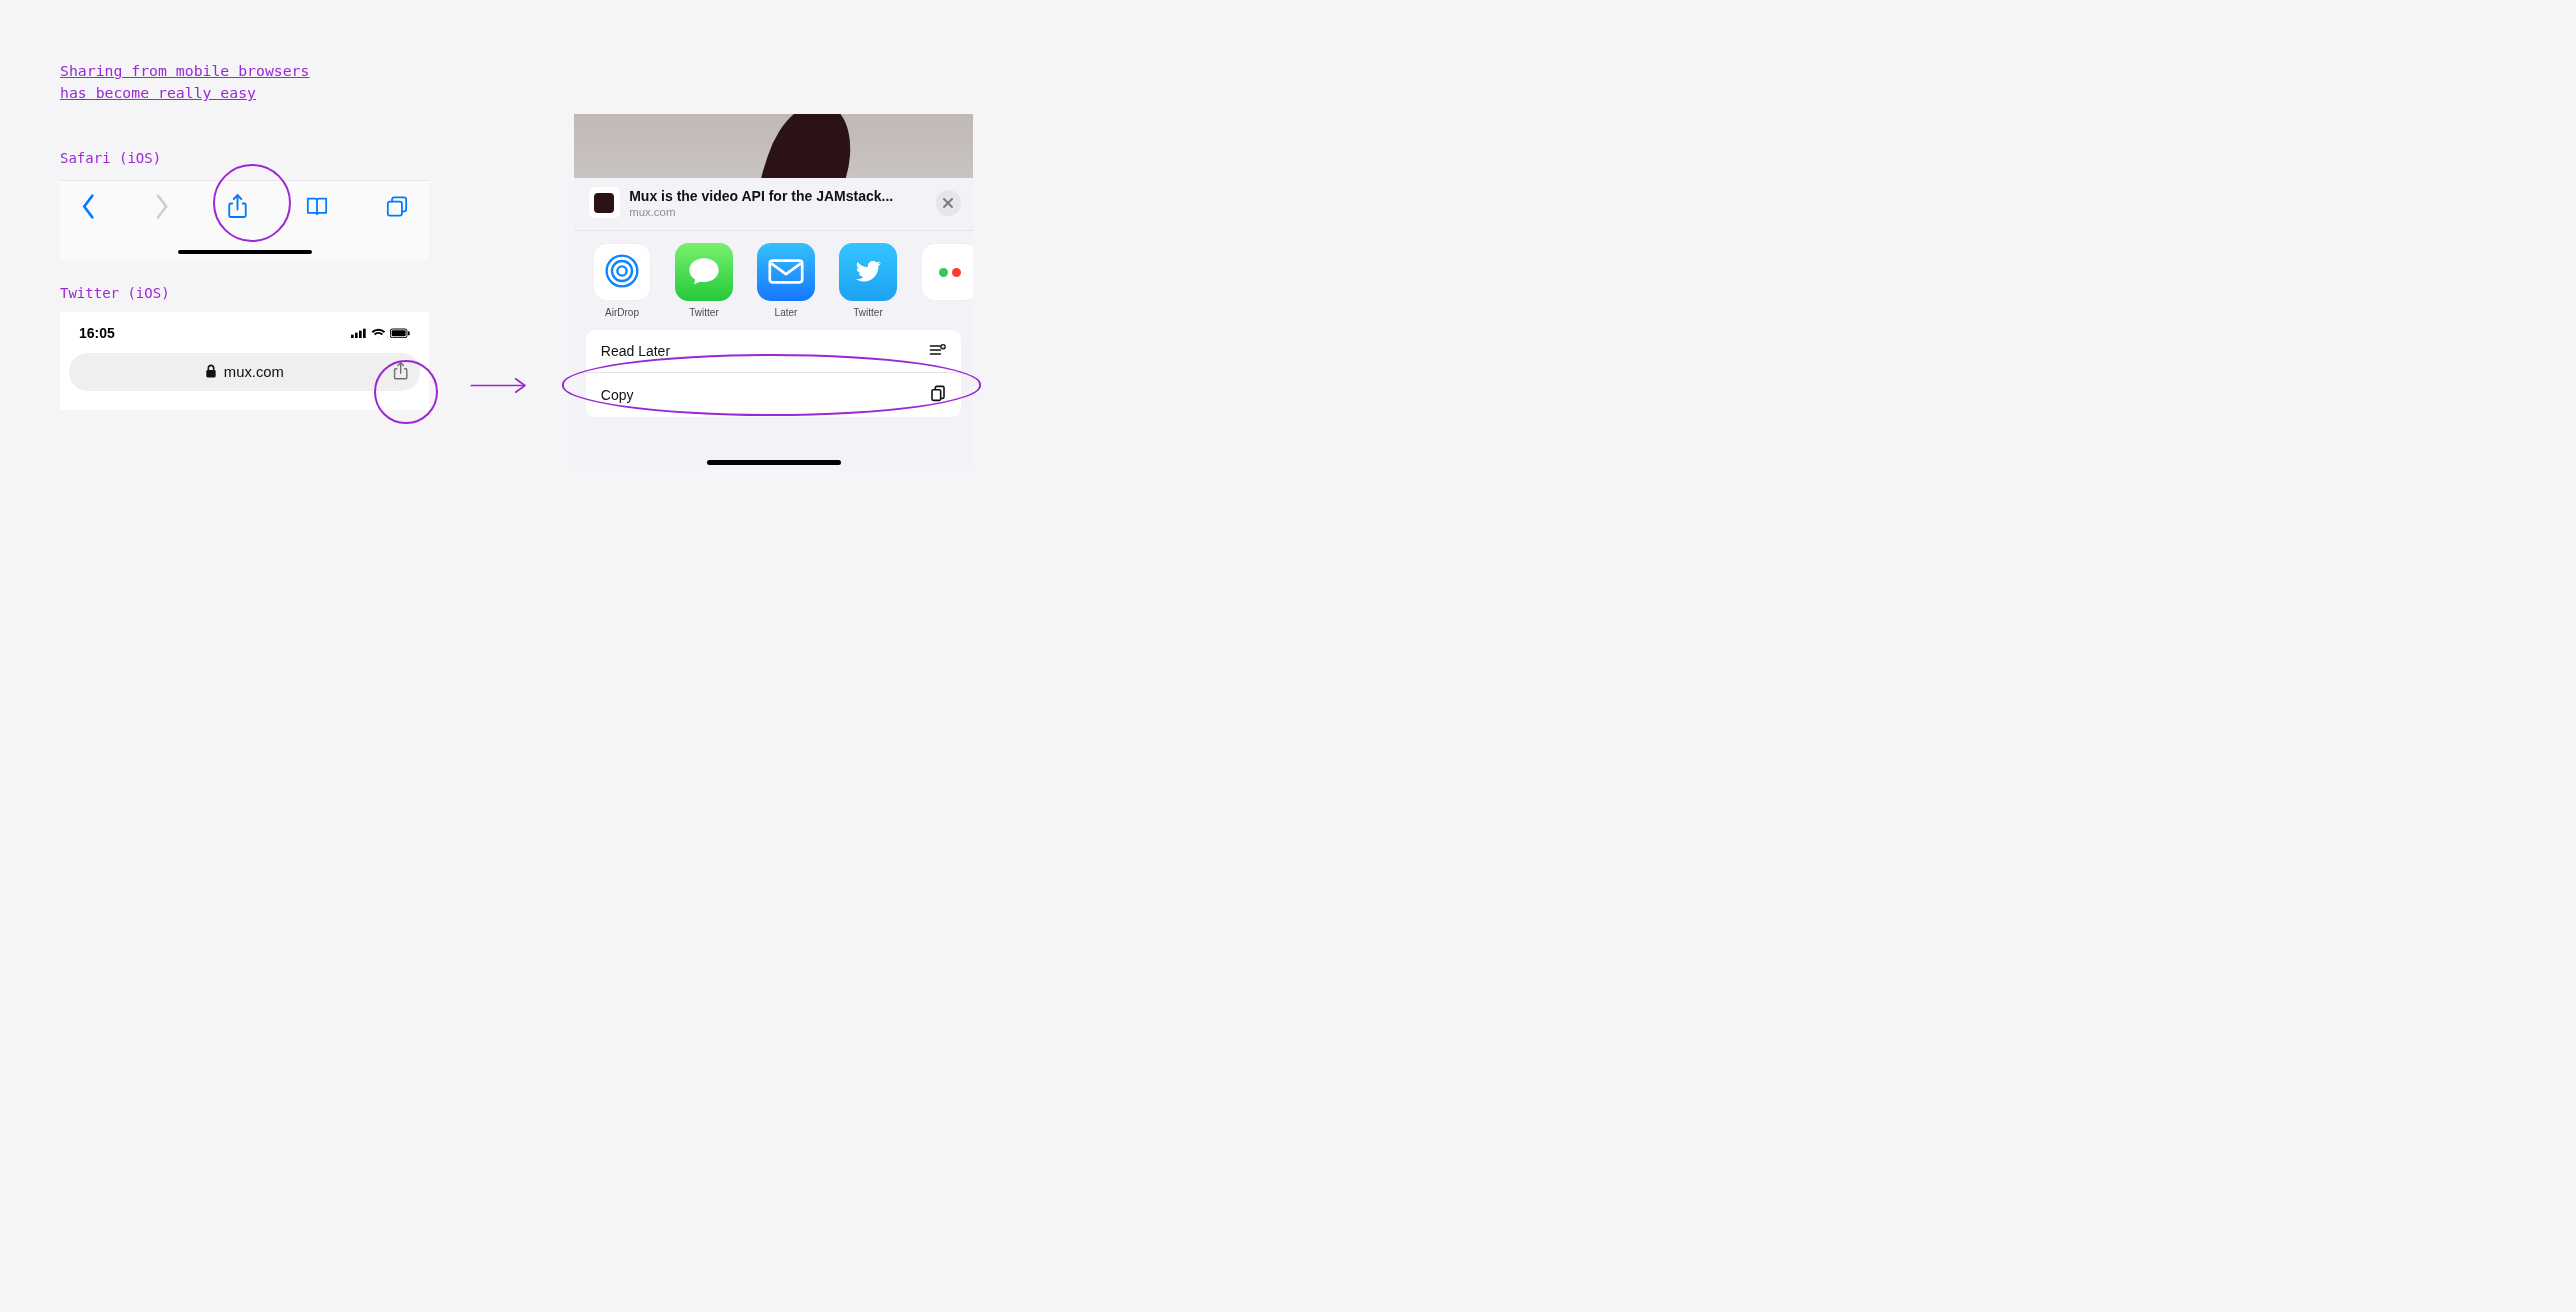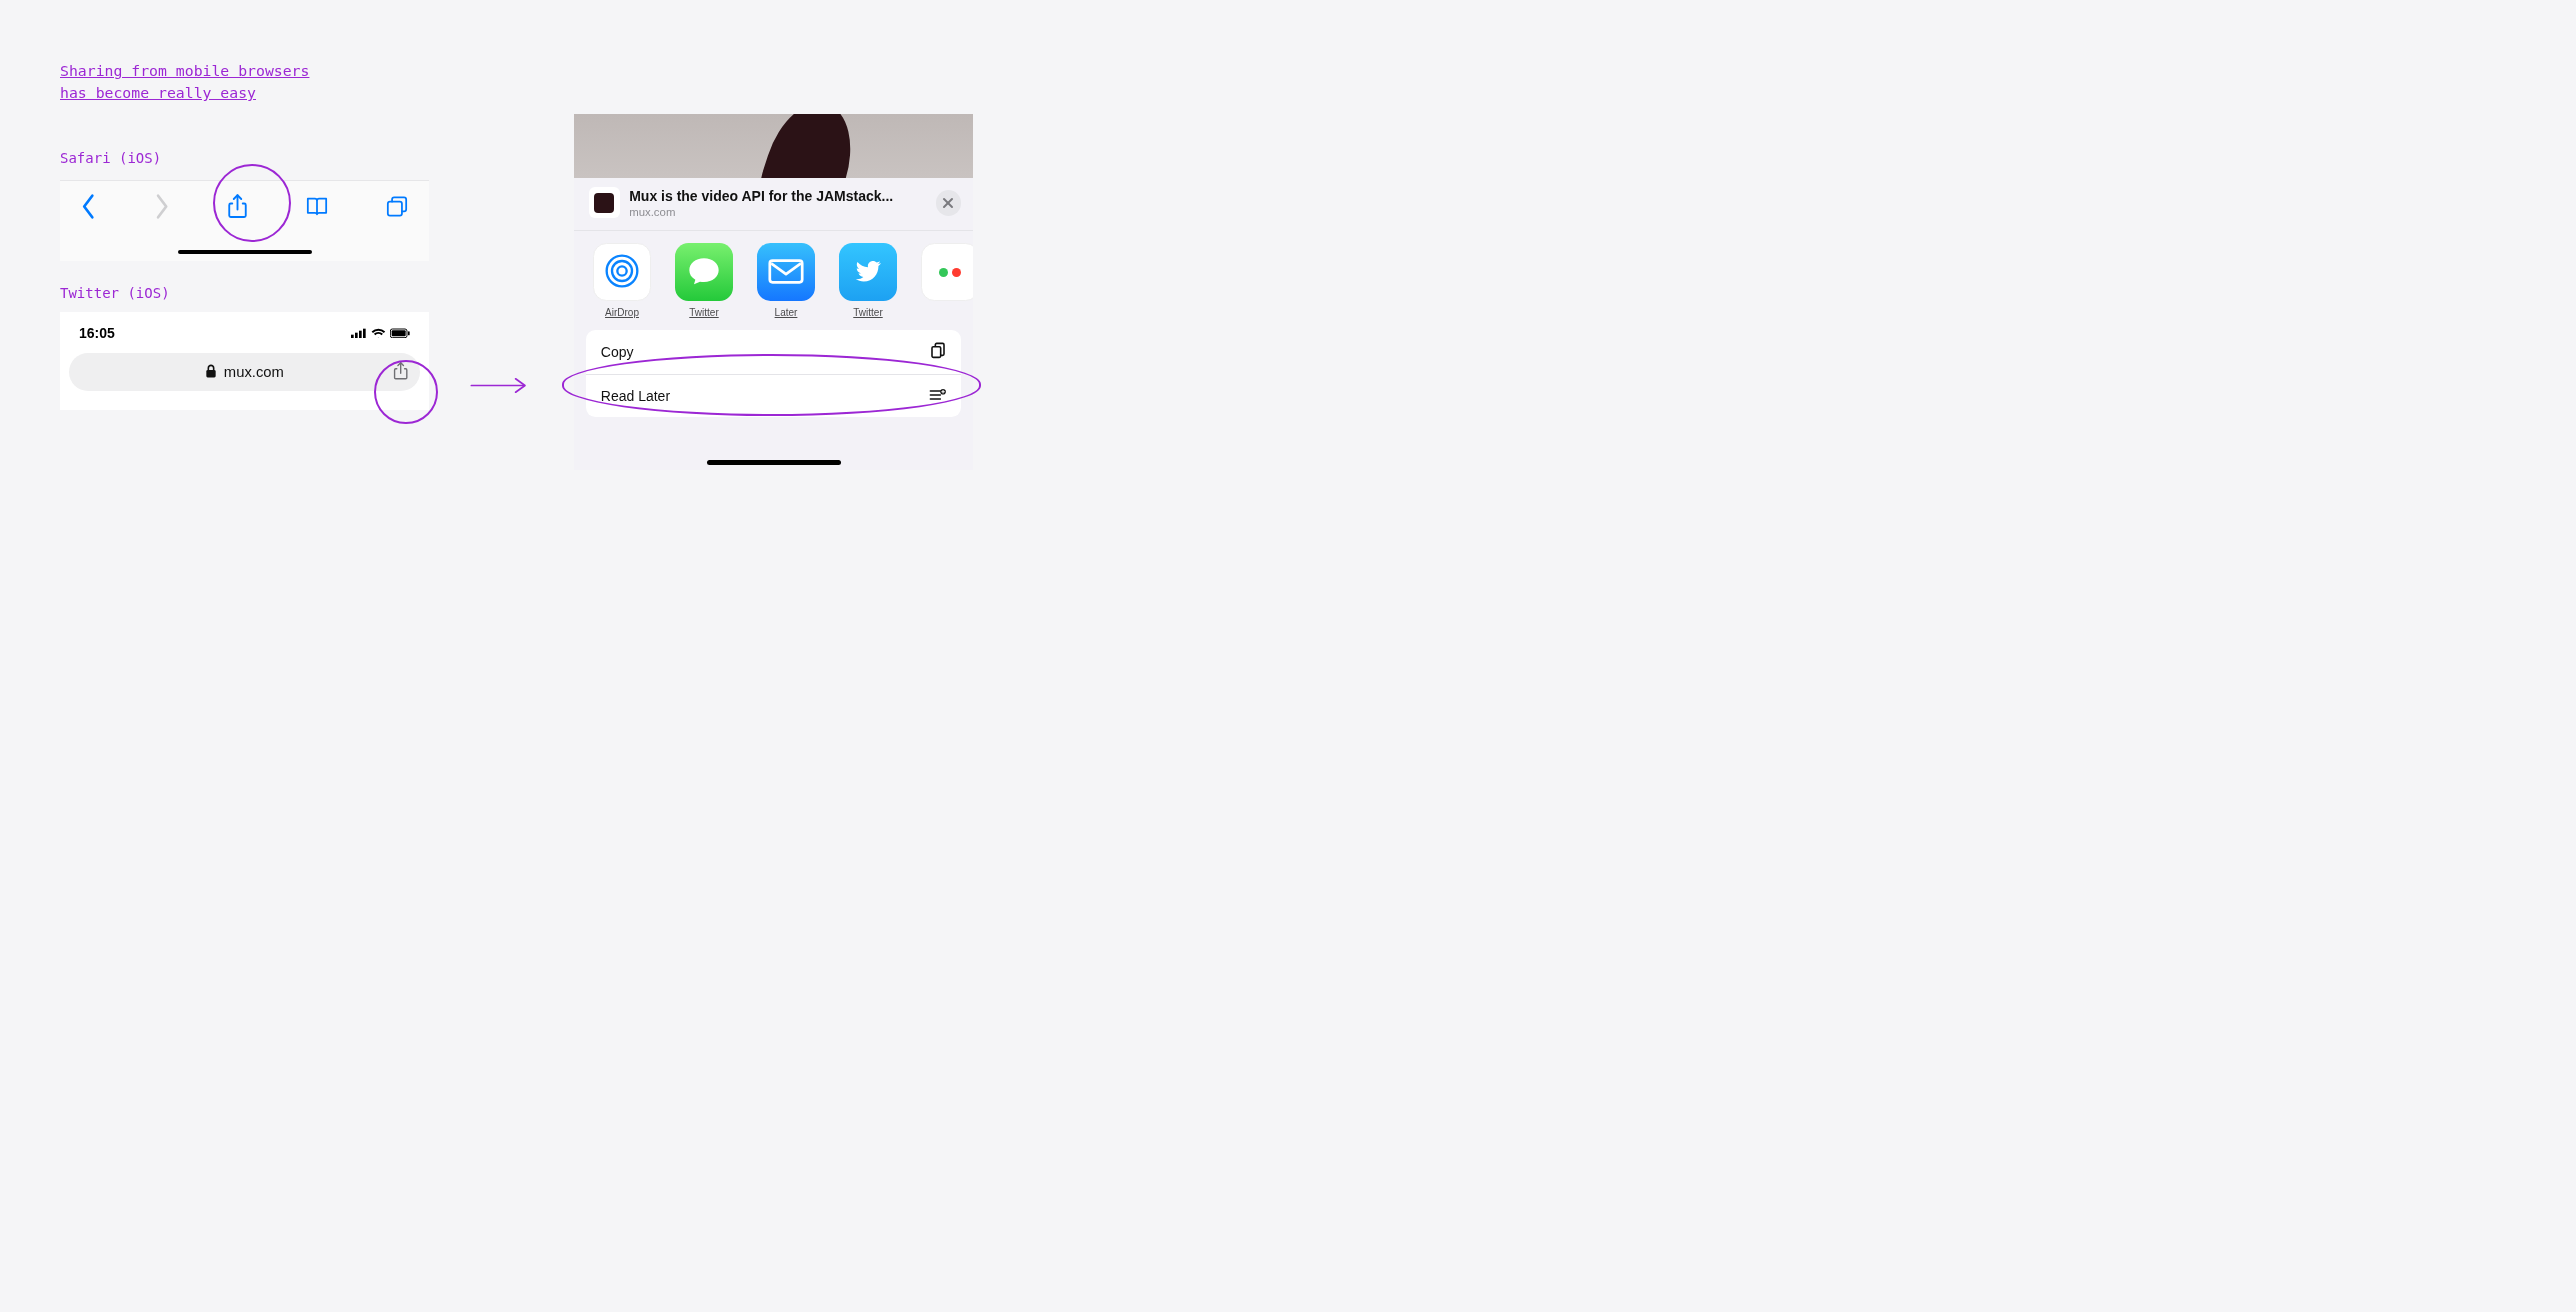--- a/index.html
+++ b/index.html
@@ -199,21 +199,20 @@
   .app-item { text-align:center; width:58px; flex:none; }
   .app-icon {
     width:58px;height:58px;border-radius:13.4px;
     display:flex;align-items:center;justify-content:center;
   }
   .app-label {
     font-size: 10px;
     color:#4b4b4d;
     margin-top:5.4px;
     white-space:nowrap;
-    text-decoration:underline;
   }
   .action-list {
     margin: 0 12px 0 12px;
     background:#fff;
     border-radius: 9.4px;
     overflow: hidden;
   }
   .action-row {
     display:flex;
     align-items:center;
@@ -410,40 +409,40 @@
         <span style="display:flex;gap:4px;">
           <span style="width:9.4px;height:9.4px;border-radius:50%;background:#34c759;"></span>
           <span style="width:9.4px;height:9.4px;border-radius:50%;background:#ff3b30;"></span>
         </span>
       </div>
     </div>
   </div>
 
   <div class="action-list">
     <div class="action-row">
-      <span>Copy</span>
-      <span>
-        <svg width="16" height="17.4" viewBox="0 0 24 26" fill="none" stroke="#111" stroke-width="2.4" stroke-linejoin="round">
-            <rect x="3" y="7" width="13" height="16" rx="2"></rect>
-            <path d="M8 7 V4 a2 2 0 0 1 2-2 h9 a2 2 0 0 1 2 2 v14 a2 2 0 0 1 -2 2 h-3"></path>
-          </svg>
-      </span>
-    </div>
-    <div class="action-row">
       <span>Read Later</span>
       <span>
         <svg width="17.4" height="14.8" viewBox="0 0 26 22" stroke="#111" stroke-width="2.2" fill="none" stroke-linecap="round">
             <line x1="2" y1="6" x2="17" y2="6"></line>
             <line x1="2" y1="12" x2="17" y2="12"></line>
             <line x1="2" y1="18" x2="17" y2="18"></line>
             <circle cx="21" cy="7" r="4.2" fill="#111" stroke="none"></circle>
             <line x1="21" y1="5" x2="21" y2="9" stroke="#fff" stroke-width="1.6"></line>
             <line x1="19" y1="7" x2="23" y2="7" stroke="#fff" stroke-width="1.6"></line>
           </svg>
       </span>
     </div>
+    <div class="action-row">
+      <span>Copy</span>
+      <span>
+        <svg width="16" height="17.4" viewBox="0 0 24 26" fill="none" stroke="#111" stroke-width="2.4" stroke-linejoin="round">
+            <rect x="3" y="7" width="13" height="16" rx="2"></rect>
+            <path d="M8 7 V4 a2 2 0 0 1 2-2 h9 a2 2 0 0 1 2 2 v14 a2 2 0 0 1 -2 2 h-3"></path>
+          </svg>
+      </span>
+    </div>
   </div>
 
   <div class="sheet-indicator"></div>
 </div>
 
 <div class="oval-anno" style="left:562px; top:354px; width:419px; height:62px; border-radius:215px/31px;"></div>
 
 
 </body></html>

